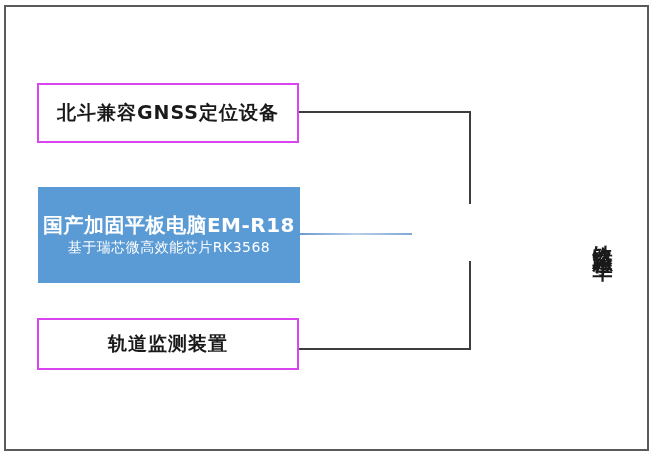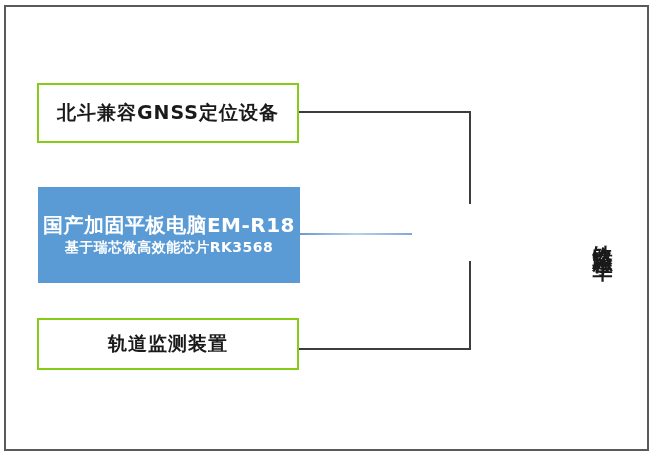--- a/index.html
+++ b/index.html
@@ -28,21 +28,21 @@
   .node {
     position: absolute;
     box-sizing: border-box;
     display: flex;
     align-items: center;
     justify-content: center;
     text-align: center;
   }
   .node-white {
     background: #ffffff;
-    border: 2px solid #84cc16;
+    border: 2px solid #d946ef;
     color: #1a1a1a;
     font-weight: bold;
     font-size: 19px;
     letter-spacing: 1px;
   }
   .node-gnss   { left: 37px;  top: 83px;  width: 262px; height: 60px; }
   .node-track  { left: 37px;  top: 318px; width: 262px; height: 52px; }
   .node-switch { left: 412px; top: 202px; width: 118px; height: 60px; }
   .node-tablet {
     left: 38px; top: 187px; width: 262px; height: 96px;
@@ -52,21 +52,21 @@
     padding-bottom: 10px;
   }
   .node-tablet .tablet-title {
     font-weight: bold;
     font-size: 20px;
     line-height: 25px;
     letter-spacing: 0.5px;
     margin-top: 9px;
   }
   .node-tablet .tablet-subtitle {
-    font-weight: bold;
+    font-weight: normal;
     font-size: 14px;
     line-height: 19px;
     letter-spacing: 0.5px;
   }
   .connector {
     position: absolute;
     background: #3d3d3d;
   }
   .conn-gnss-h   { left: 299px; top: 111px; width: 172px; height: 2px; }
   .conn-gnss-v   { left: 469px; top: 111px; width: 2px;   height: 93px; }

